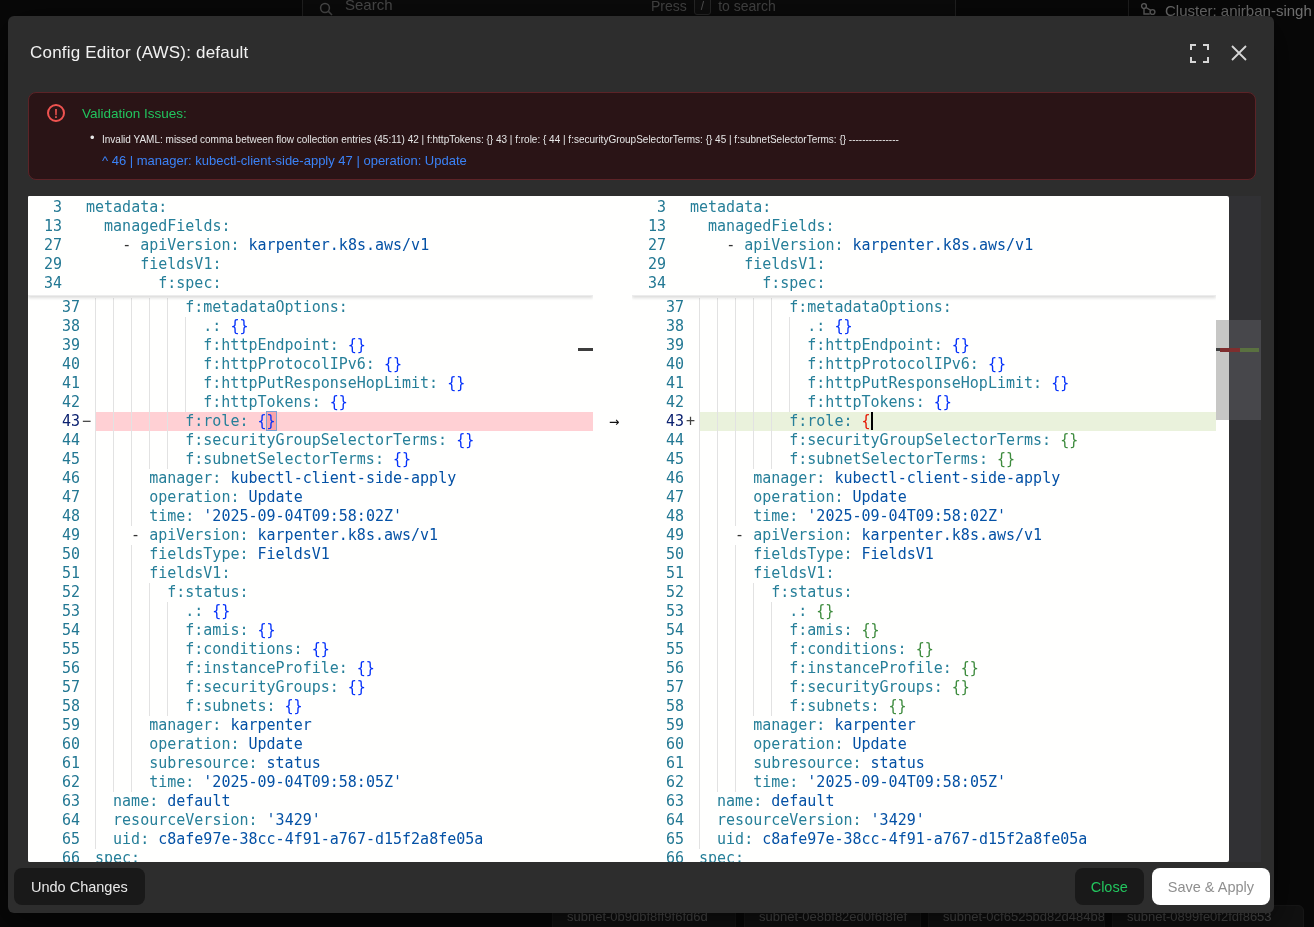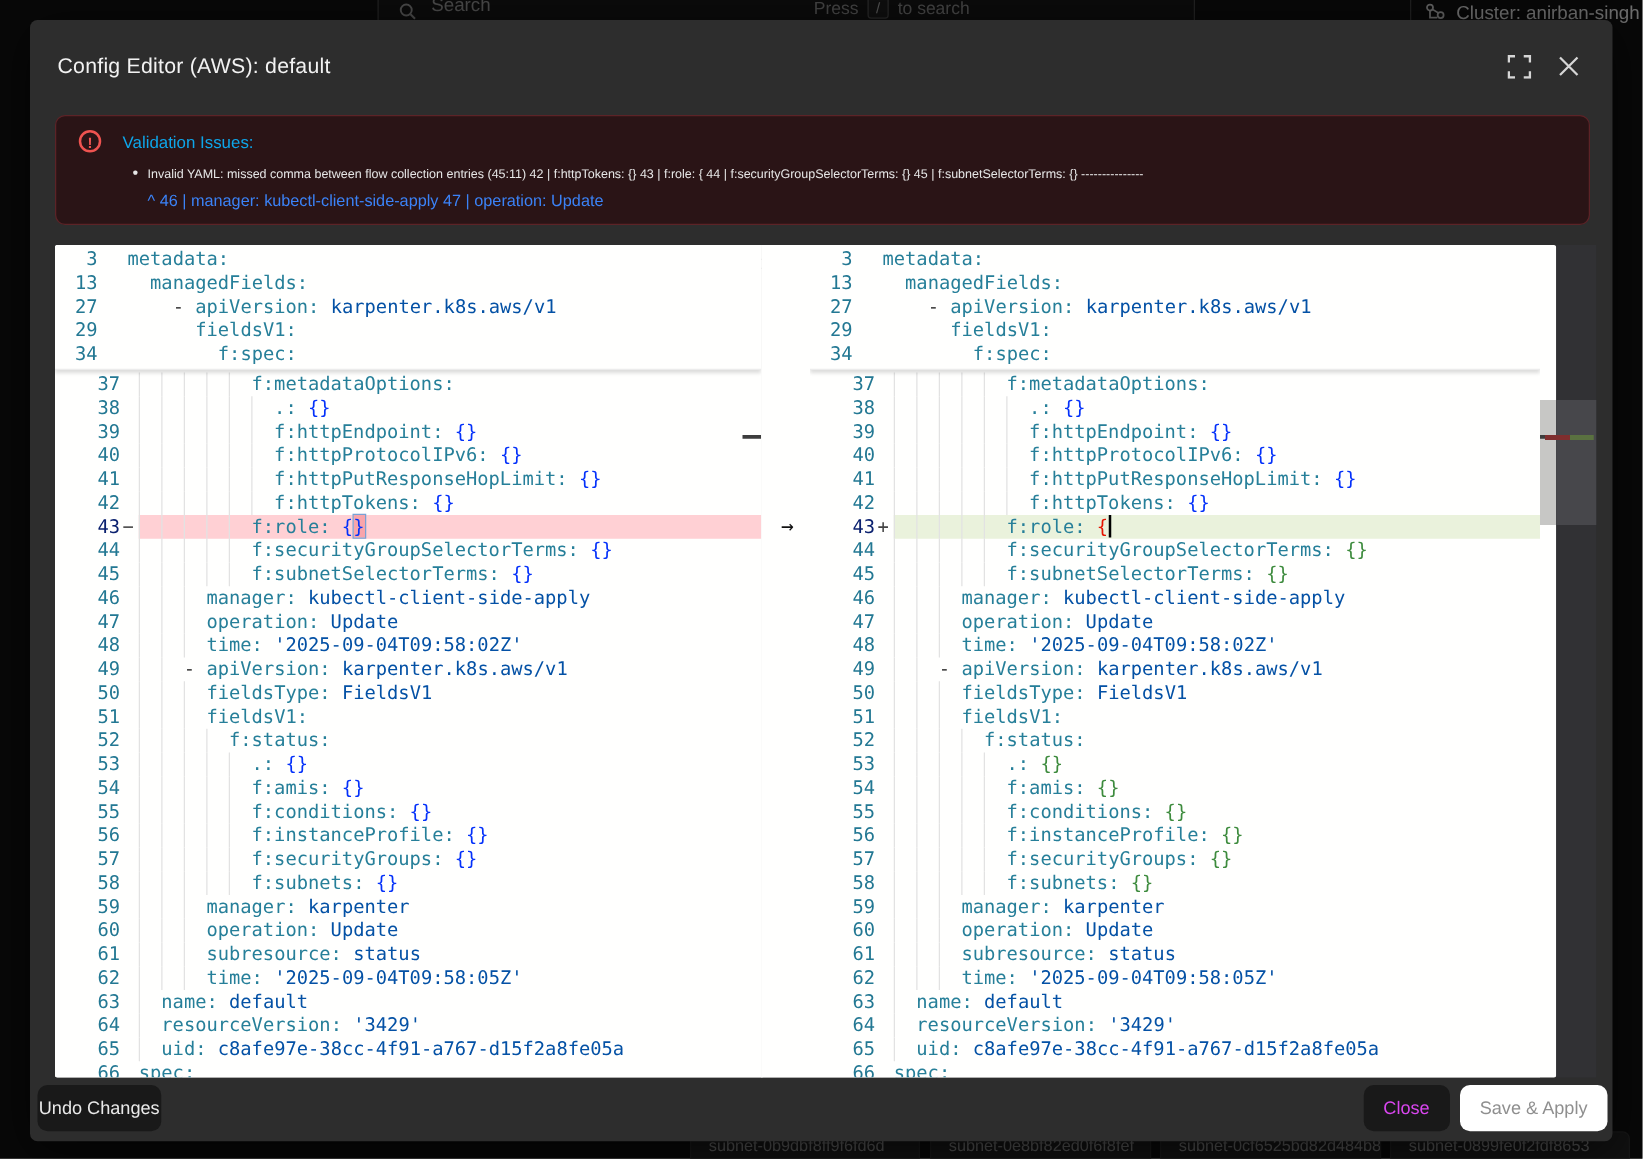--- a/index.html
+++ b/index.html
@@ -16,33 +16,33 @@
   .key-box{border:1px solid #4a4a4a;border-radius:3px;padding:0 6px;font-size:12px;line-height:16px;color:#9a9a9a;background:#1d1d1d}
   .tb-divider{position:absolute;left:1128px;top:0;height:16px;border-left:1px solid #3a3a3a}
   .cluster-group{position:absolute;left:1140px;top:2px;display:flex;gap:8px;align-items:flex-start;color:#cfcfcf;font-size:15px;white-space:nowrap}
   .chips{position:absolute;left:0;bottom:-8px;right:0;height:30px;z-index:1}
   .chip{position:absolute;top:0;height:30px;background:#202020;border:1px solid #2b2b2b;border-radius:6px;
         color:#8f8f8f;font-size:13px;padding:3px 0 0 14px;box-sizing:border-box;overflow:hidden;white-space:nowrap}
 
   .overlay{position:absolute;inset:0;background:rgba(0,0,0,0.46);z-index:2}
 
   
-  .modal{position:absolute;left:24px;top:16px;width:1266px;height:897px;background:#2d2d2d;
+  .modal{position:absolute;left:8px;top:16px;width:1266px;height:897px;background:#2d2d2d;
          border-radius:6px;box-shadow:0 8px 40px rgba(0,0,0,.6);z-index:3}
   .modal-title{position:absolute;left:22px;top:27px;font-size:17px;color:#f2f2f2;letter-spacing:.2px}
   .icon-btn{position:absolute;width:22px;height:22px;cursor:pointer;background:none;border:none;padding:0}
   .fs-btn{left:1180px;top:28px}
   .x-btn{left:1220px;top:27px}
 
   
   .banner{position:absolute;left:20px;top:76px;width:1228px;height:88px;background:#2a1416;
           border:1px solid #5c2327;border-radius:8px;box-sizing:border-box}
   .banner-icon{position:absolute;left:18px;top:11px;width:18px;height:18px;border:2px solid #ef5350;border-radius:50%;
                color:#ef5350;font-size:12px;font-weight:bold;text-align:center;line-height:17px;box-sizing:border-box}
-  .banner-heading{position:absolute;left:53px;top:13px;font-size:13.5px;color:#0ea5e9}
+  .banner-heading{position:absolute;left:53px;top:13px;font-size:13.5px;color:#22c55e}
   .banner-bullet{position:absolute;left:61px;top:37px;font-size:13px;color:#e6e6e6}
   .banner-line1{position:absolute;left:73px;top:37px;width:1150px;font-size:10px;line-height:20px;color:#e6e6e6;white-space:nowrap}
   .banner-line2{position:absolute;left:73px;top:58px;width:1150px;font-size:13px;line-height:20px;color:#3b82f6;white-space:nowrap}
 
   
   .editor{position:absolute;left:20px;top:180px;width:1201px;height:666px;background:#fffffe;overflow:hidden;border-radius:2px}
   .pane{position:absolute;top:0;height:666px;background:#fffffe;overflow:hidden}
   .pane-left{left:0;width:565px;border-right:1px solid #e8e8e8}
   .pane-right{left:604px;width:584px}
   .sash{position:absolute;left:565px;top:0;width:39px;height:666px;background:#fffffe}
@@ -81,23 +81,23 @@
   .bg2{color:#3d8b3d}
   .br{color:#e51400}
   .dc{background:#f8a5ab;outline:1px solid #7aa1d4}
   .ig{display:inline-block;width:2ch;height:19px;border-left:1px solid #e2e2e2;vertical-align:top;box-sizing:border-box}
   .cur{display:inline-block;width:2px;height:18px;background:#000;vertical-align:text-bottom}
   .row.del .code{background:#ffd0d4}
   .row.ins .code{background:#eaf2dc}
 
   
   .btn{height:37px;border:none;border-radius:8px;font-size:14.5px;cursor:pointer;font-family:"Liberation Sans",sans-serif}
-  .undo-btn{position:absolute;left:6px;bottom:8px;padding:0 1px;background:#191919;color:#e9e9e9}
+  .undo-btn{position:absolute;left:6px;bottom:8px;padding:0 17px;background:#191919;color:#e9e9e9}
   .footer-right{position:absolute;right:4px;bottom:8px;display:flex;gap:8px}
-  .close-btn{padding:0 16px;background:#191919;color:#d946ef}
+  .close-btn{padding:0 16px;background:#191919;color:#22c55e}
   .save-btn{padding:0 16px;background:#ffffff;color:#8f8f8f;cursor:default}
 </style>
 </head>
 <body>
 
 <div class="topbar">
   <div class="search-box">
     <svg class="search-icon" width="14" height="14" viewBox="0 0 14 14">
       <circle cx="6" cy="6" r="4.4" fill="none" stroke="#8a8a8a" stroke-width="1.5"></circle>
       <line x1="9.4" y1="9.4" x2="13" y2="13" stroke="#8a8a8a" stroke-width="1.5"></line>

